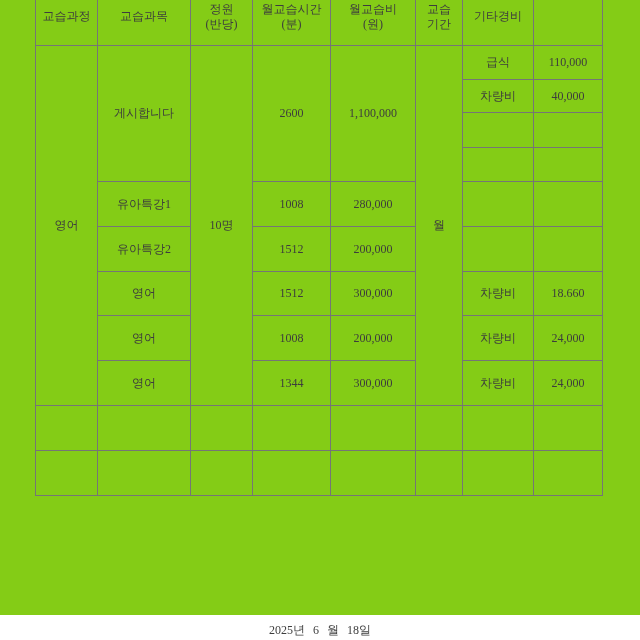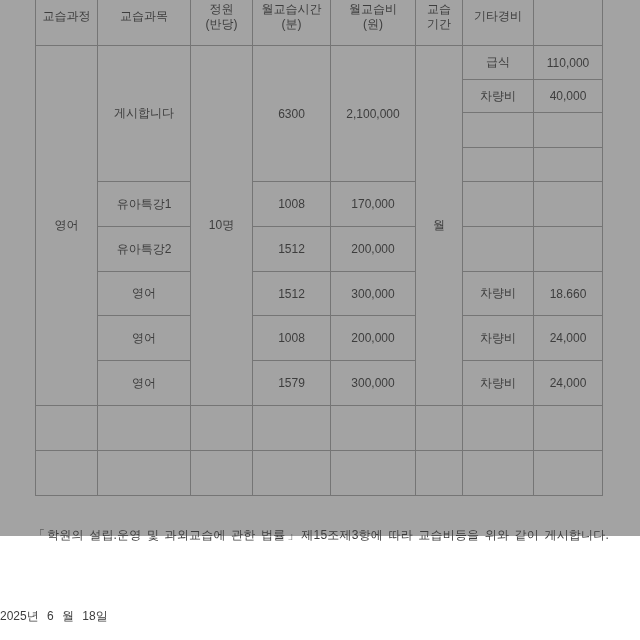--- a/index.html
+++ b/index.html
@@ -8,22 +8,23 @@
     width: 640px;
     height: 640px;
     background: #ffffff;
     overflow: hidden;
     font-family: "Liberation Sans", "DejaVu Sans", sans-serif;
     color: #3d3d3d;
   }
   .sheet {
     position: relative;
     width: 640px;
-    height: 536px;
-    background: #a3a3a3;
+    height: 615px;
+    background: #84cc16;
+    font-family: Liberation Serif, serif;
   }
   .tbl-wrap {
     position: absolute;
     top: -13px;
     left: 35px;
   }
   table.fee-table {
     border-collapse: collapse;
     table-layout: fixed;
     width: 567px;
@@ -58,24 +59,24 @@
     left: 33px;
     width: 576px;
     font-size: 12px;
     color: #3d3d3d;
     text-align: justify;
     text-align-last: justify;
     letter-spacing: 0.2px;
   }
   .docdate {
     position: absolute;
-    top: 608px;
+    top: 622px;
     left: 0;
     width: 640px;
-    text-align: left;
+    text-align: center;
     font-size: 12px;
     color: #3d3d3d;
     word-spacing: 5px;
   }
 </style>
 </head>
 <body>
 
 <div class="sheet">
   <div class="tbl-wrap">
@@ -111,43 +112,43 @@
           <div class="l2">기간</div>
         </th>
         <th class="other-hdr">기타경비</th>
         <th></th>
       </tr>
 
       <tr class="h34">
         <td rowspan="9">영어</td>
         <td rowspan="4">게시합니다</td>
         <td rowspan="9">10명</td>
-        <td rowspan="4">6300</td>
-        <td rowspan="4">2,100,000</td>
+        <td rowspan="4">2600</td>
+        <td rowspan="4">1,100,000</td>
         <td rowspan="9">월</td>
         <td>급식</td>
         <td>110,000</td>
       </tr>
       <tr class="h33">
         <td>차량비</td>
         <td>40,000</td>
       </tr>
       <tr class="h35">
         <td></td>
         <td></td>
       </tr>
       <tr class="h34">
         <td></td>
         <td></td>
       </tr>
 
       <tr class="h45">
         <td>유아특강1</td>
         <td>1008</td>
-        <td>170,000</td>
+        <td>280,000</td>
         <td></td>
         <td></td>
       </tr>
       <tr class="h45">
         <td>유아특강2</td>
         <td>1512</td>
         <td>200,000</td>
         <td></td>
         <td></td>
       </tr>
@@ -160,21 +161,21 @@
       </tr>
       <tr class="h45">
         <td>영어</td>
         <td>1008</td>
         <td>200,000</td>
         <td>차량비</td>
         <td>24,000</td>
       </tr>
       <tr class="h45">
         <td>영어</td>
-        <td>1579</td>
+        <td>1344</td>
         <td>300,000</td>
         <td>차량비</td>
         <td>24,000</td>
       </tr>
 
       <tr class="h45">
         <td></td>
             <td></td>
             <td></td>
             <td></td>
@@ -190,15 +191,14 @@
             <td></td>
         <td></td>
             <td></td>
             <td></td>
             <td></td>
       </tr>
     </tbody>
       </table>
   </div>
 
-  <div class="notice">「학원의 설립.운영 및 과외교습에 관한 법률」제15조제3항에 따라 교습비등을 위와 같이 게시합니다.</div>
   <div class="docdate">2025년 6 월 18일</div>
 </div>
 
 </body></html>

